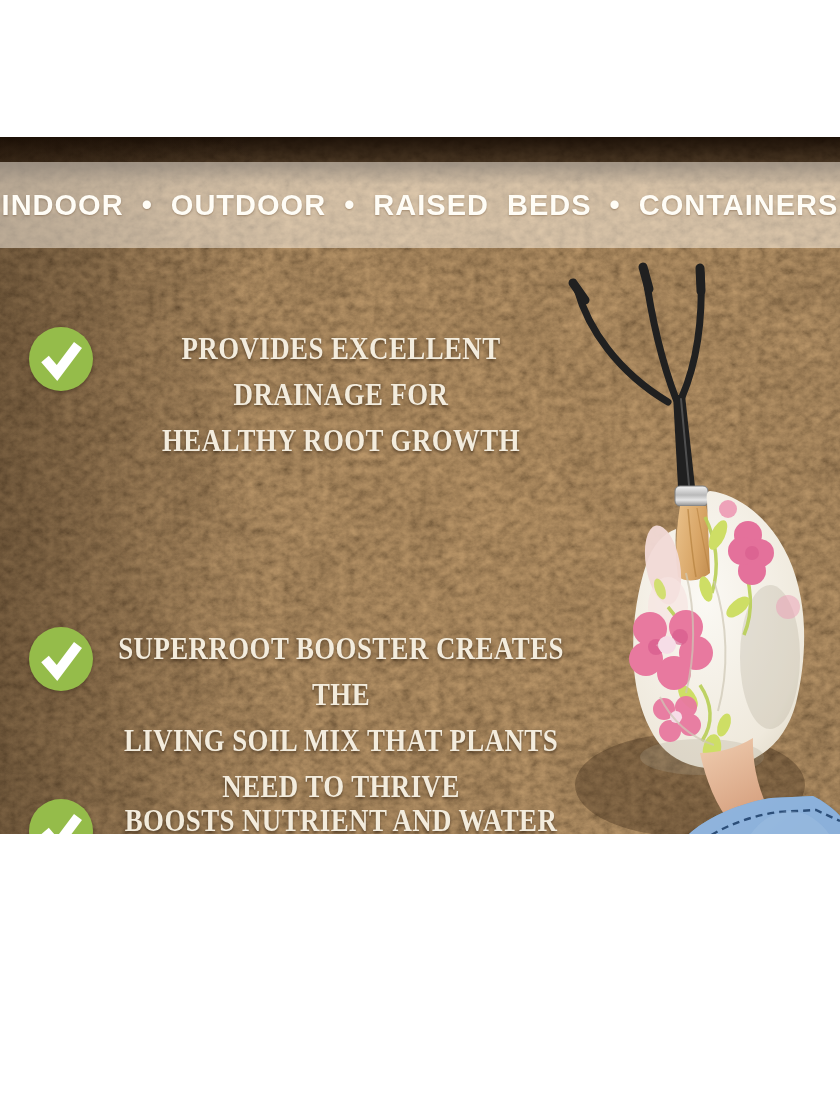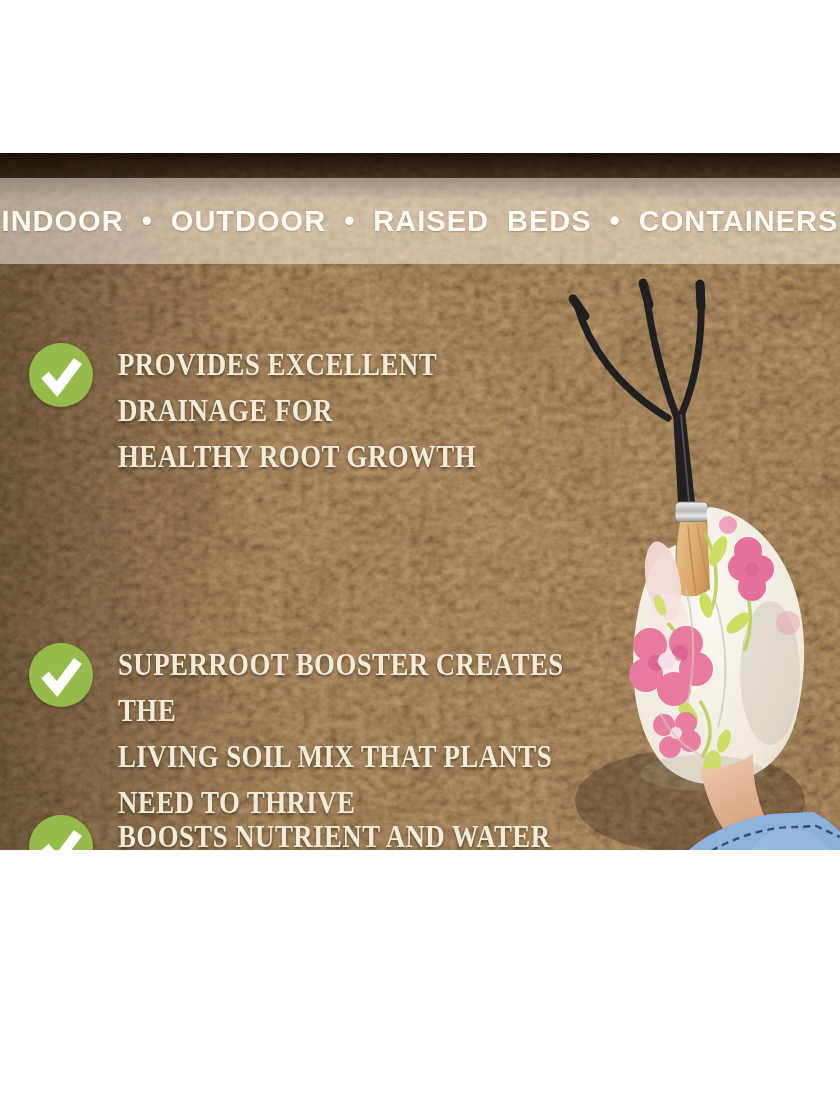--- a/index.html
+++ b/index.html
@@ -1,24 +1,24 @@
 <!DOCTYPE html>
 <html style="--check-green: #95bc4a; --banner-text: #fffdf6; --body-text: #f3ecdd; --soil-base: #53351c; --soil-dark: #2a1708; --denim-blue: #6f9aca; --glove-pink: #e8799f; --leaf-green: #cede65; --wood-tan: #d9a968;"><head>
 <meta charset="utf-8">
 <style>
   html,body{margin:0;padding:0;background:#ffffff;}
   .canvas{position:relative;width:840px;height:834px;background:#ffffff;overflow:hidden;
-          font-family:"Liberation Sans", sans-serif;margin-top:16px;}
+          font-family:"Liberation Sans", sans-serif;}
   .photo{position:absolute;left:0;top:137px;width:840px;height:845px;overflow:hidden;background:#4a2f18;}
   .photo svg.layer{position:absolute;left:0;top:0;width:840px;height:845px;display:block;}
   .banner{position:absolute;left:0;top:25px;width:840px;height:86px;
           background:rgba(255,247,235,0.5);display:flex;align-items:center;justify-content:center;}
   .banner-text{font-weight:bold;font-size:29px;letter-spacing:1px;word-spacing:9px;
           color:var(--banner-text,#fffdf6);text-shadow:0 1px 2px rgba(80,50,20,0.35);white-space:nowrap;}
-  .benefit{position:absolute;left:29px;display:flex;gap:25px;align-items:flex-start;width:620px;}
+  .benefit{position:absolute;left:29px;display:flex;gap:25px;align-items:flex-start;width:620px;text-align:center;}
   .check-badge{flex:0 0 64px;width:64px;height:64px;color:var(--check-green,#95bc4a);margin-top:2px;}
   .check-badge svg{display:block;width:64px;height:64px;filter:drop-shadow(0 2px 2px rgba(20,10,2,0.35));}
   .benefit-text{font-family:"Liberation Serif", serif;font-weight:bold;font-size:32px;line-height:46px;
           color:var(--body-text,#f3ecdd);transform:scaleX(0.84);transform-origin:left top;
           white-space:pre-line;letter-spacing:0.5px;text-shadow:0 2px 3px rgba(30,15,4,0.5);}
   .b1{top:188px;} .b2{top:327px;} .b3{top:488px;} .b4{top:660px;}
 </style>
 </head>
 <body>
 

